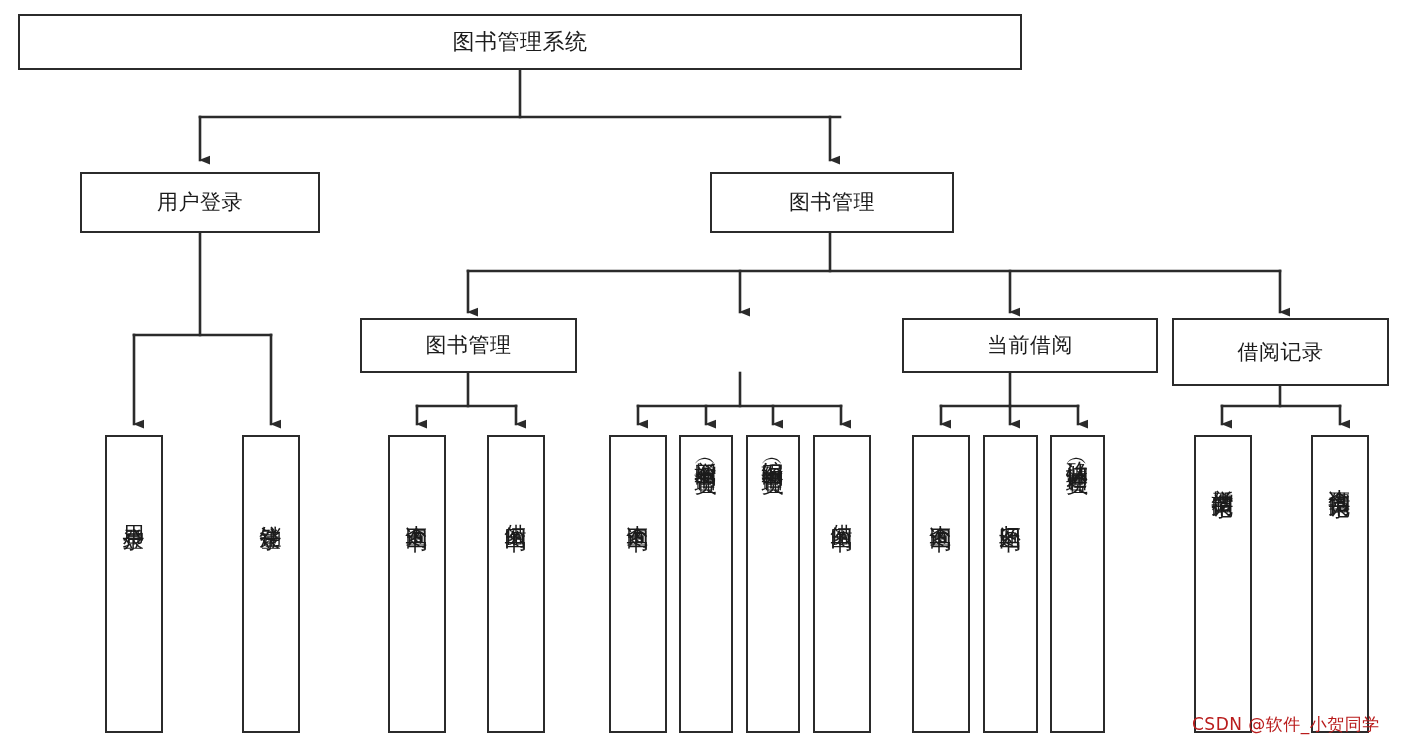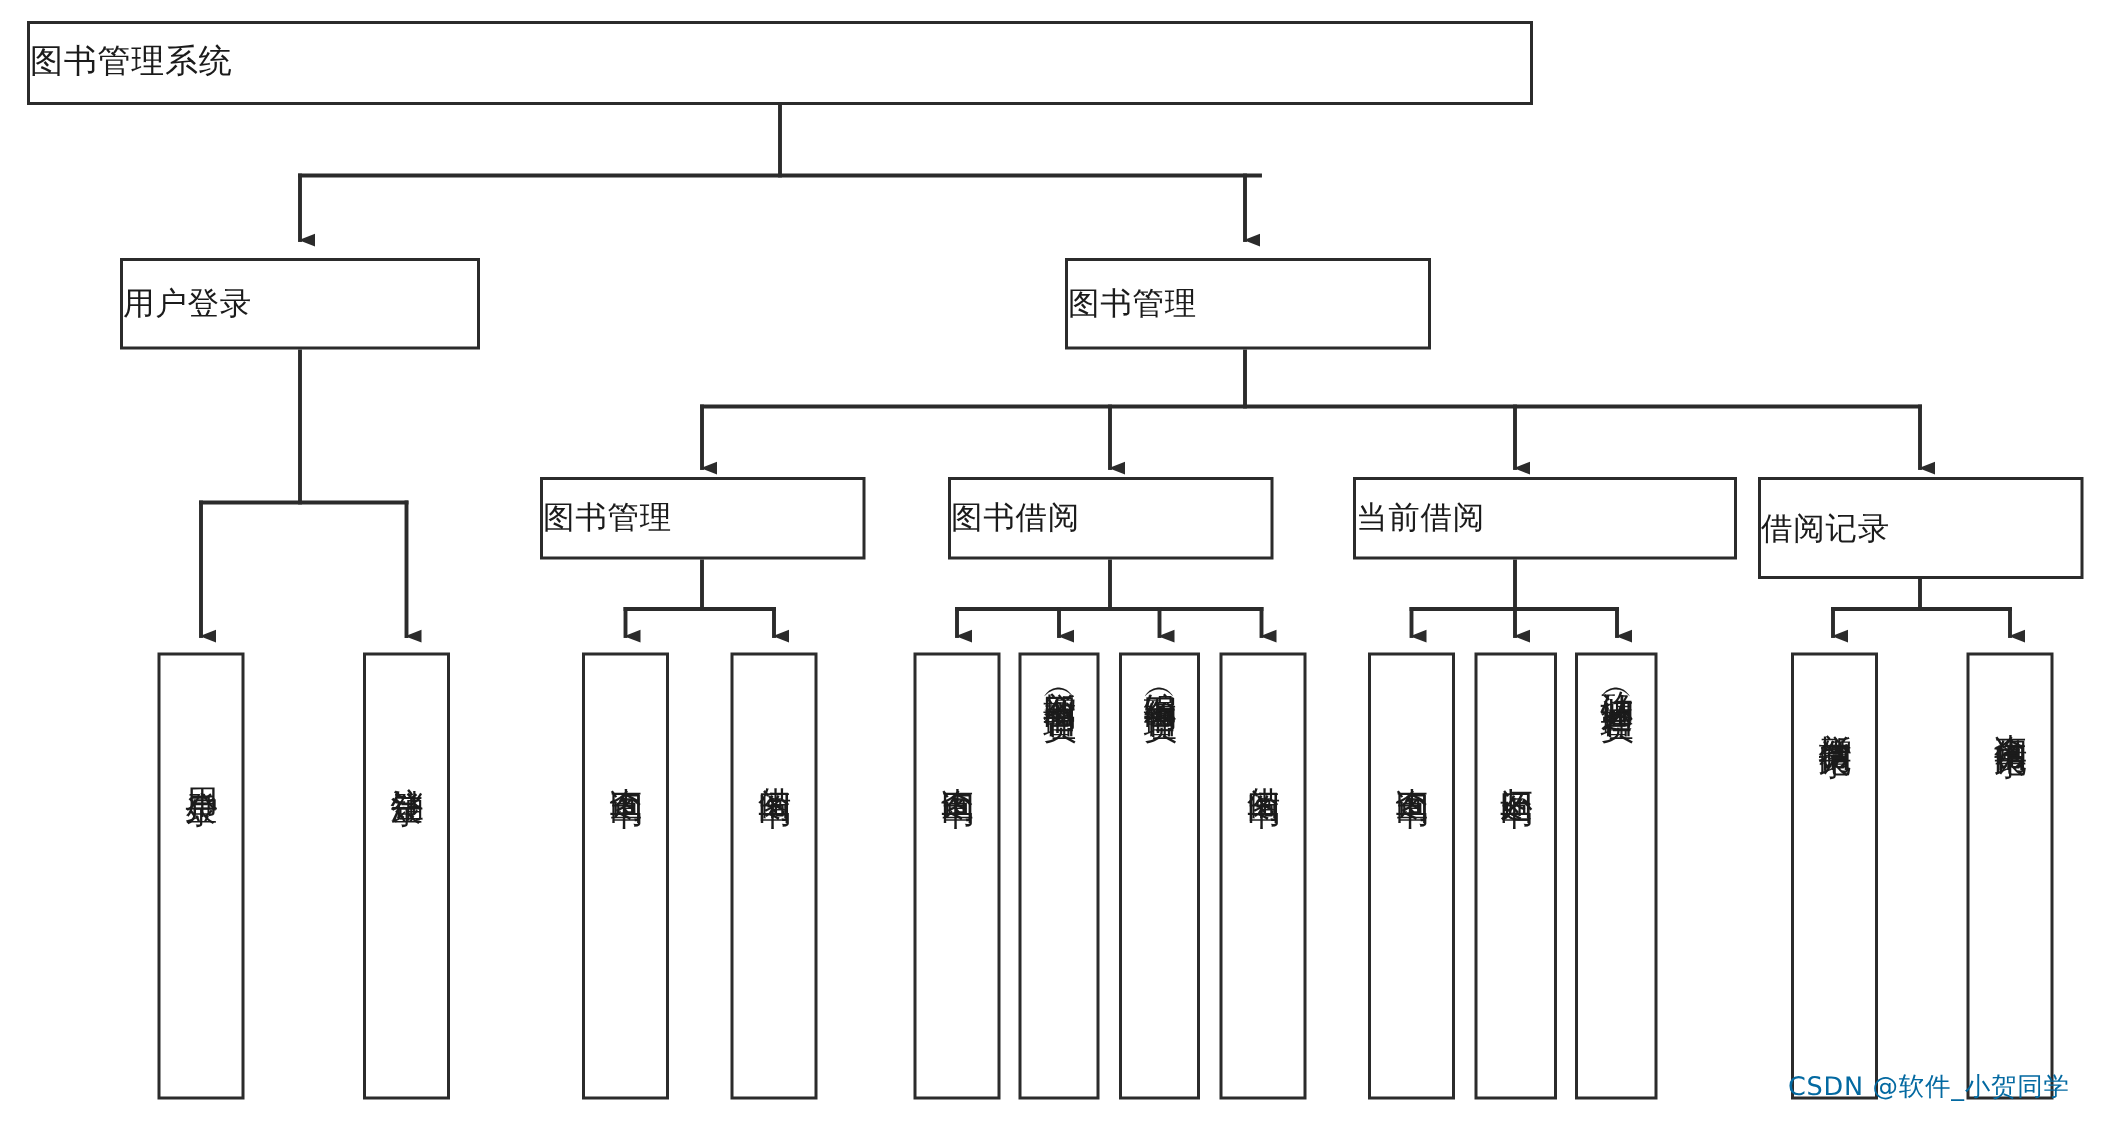--- a/index.html
+++ b/index.html
@@ -26,21 +26,21 @@
     height: 747px;
     pointer-events: none;
   }
   .node {
     position: absolute;
     box-sizing: border-box;
     background: #ffffff;
     border: 2px solid #2b2b2b;
     display: flex;
     align-items: center;
-    justify-content: flex-start;
+    justify-content: center;
     color: #1b1b1b;
   }
   .node-label {
     display: block;
     text-align: center;
     line-height: 1.18;
     white-space: nowrap;
   }
   
   .node.horiz .node-label {
@@ -62,21 +62,21 @@
     font-size: 22px;
     line-height: 1.05;
     letter-spacing: 2px;
     white-space: nowrap;
   }
   .watermark {
     position: absolute;
     left: 1192px;
     top: 713px;
     font-size: 17px;
-    color: #0369a1;
+    color: #b91c1c;
     white-space: nowrap;
     letter-spacing: 0.5px;
     font-family: "DejaVu Sans", "Liberation Sans", sans-serif;
   }
 </style>
 </head>
 <body>
 
 <div id="diagram-root">
 
@@ -139,23 +139,20 @@
   </div>
 
   <div class="node horiz" style="left:710px; top:172px; width:244px; height:61px;">
     <span class="node-label">图书管理</span>
   </div>
 
   <div class="node horiz" style="left:360px; top:318px; width:217px; height:55px;">
     <span class="node-label">图书管理</span>
   </div>
 
-  <div class="node horiz" style="left:632px; top:318px; width:217px; height:55px;">
-    <span class="node-label">图书借阅</span>
-  </div>
 
   <div class="node horiz" style="left:902px; top:318px; width:256px; height:55px;">
     <span class="node-label">当前借阅</span>
   </div>
 
   <div class="node horiz" style="left:1172px; top:318px; width:217px; height:68px;">
     <span class="node-label">借阅记录</span>
   </div>
 
   <div class="node vert" style="left:105px; top:435px; width:58px; height:298px; padding-top:70px;">

